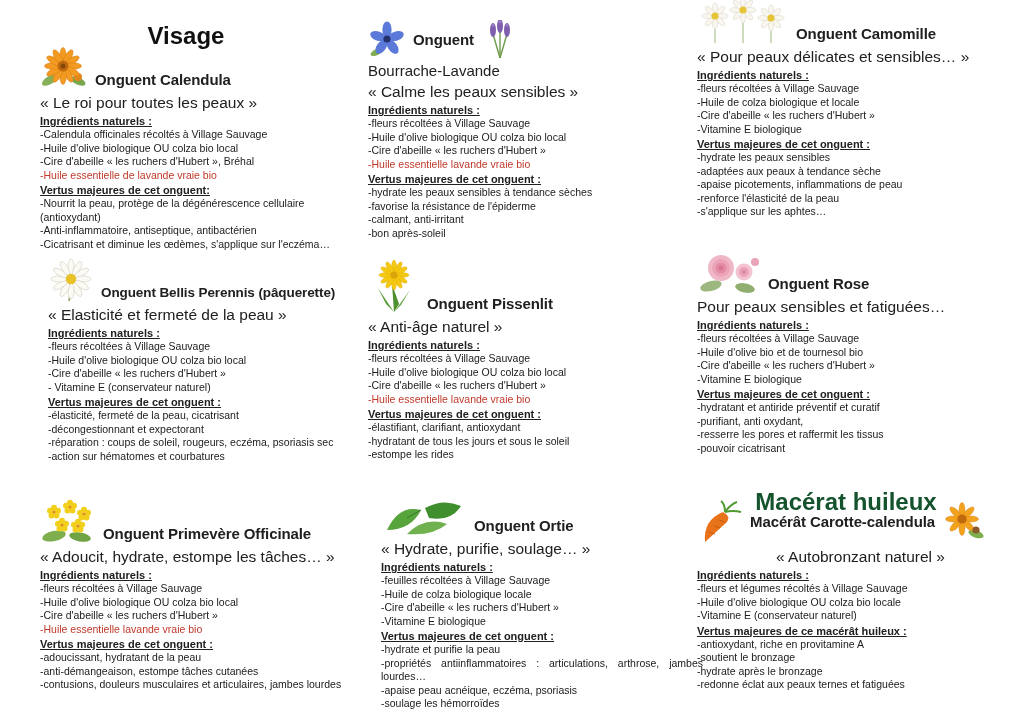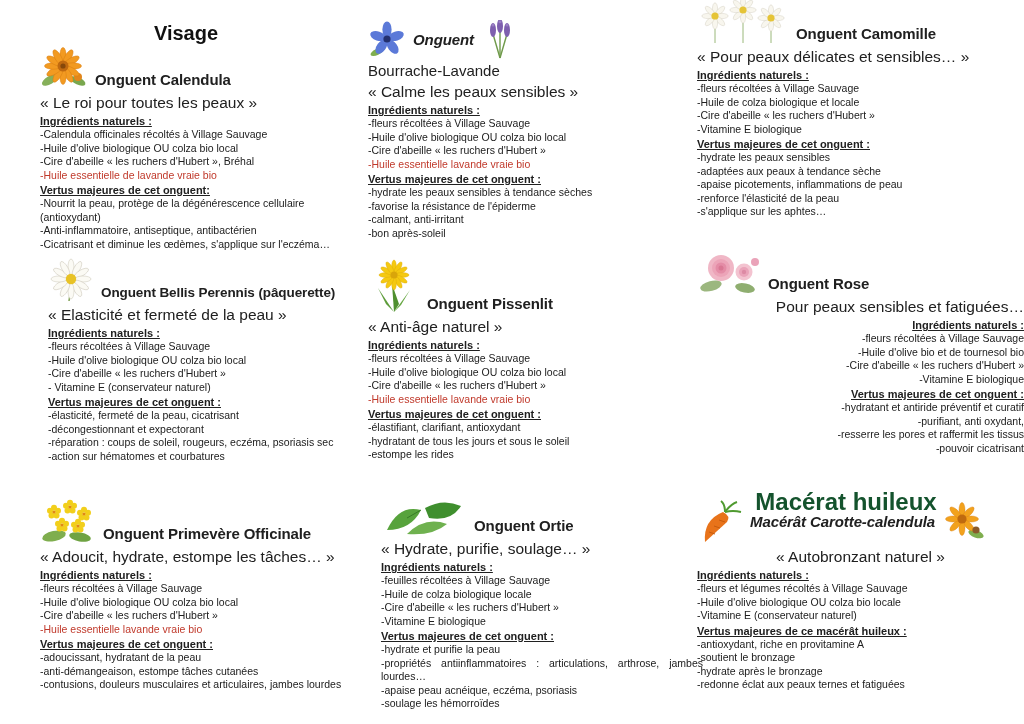--- a/index.html
+++ b/index.html
@@ -1,24 +1,24 @@
 <!DOCTYPE html>
 <html style="--hl: #c0392b;"><head>
 <meta charset="utf-8">
 <style>
   html,body{margin:0;padding:0;background:#ffffff;}
   .page{position:relative;width:1024px;height:724px;background:#ffffff;overflow:hidden;
         font-family:"Liberation Sans",sans-serif;color:#202020;}
   .page-title{position:absolute;left:40px;top:6px;width:292px;text-align:center;
-        font-size:20px;font-weight:bold;color:#111;margin-top:16px;}
+        font-size:24px;font-weight:bold;color:#111;margin-top:16px;}
   .section-title{position:absolute;left:686px;top:472px;width:320px;text-align:center;
         font-size:24px;font-weight:bold;color:#14532d;}
   .card{position:absolute;}
   .head{display:flex;align-items:flex-end;gap:7px;}
-  .head.center{align-items:center;font-style:italic;}
+  .head.center{align-items:center;}
   .icon{flex:0 0 auto;display:block;}
   .title{font-size:15px;font-weight:bold;margin:0 0 2px 0;white-space:nowrap;letter-spacing:-0.1px;}
   .title.sm{font-size:13.5px;}
   .title2{font-size:15px;font-weight:normal;margin:2px 0 0 0;}
   .subtitle{font-size:15.5px;margin:4px 0 3px 0;white-space:nowrap;}
   .subtitle.center{text-align:center;white-space:normal;}
   .sec-heading{font-size:11px;font-weight:bold;text-decoration:underline;text-underline-offset:1px;
         margin:2px 0 1px 0;}
   .lines{margin:0;}
   .line{font-size:10.5px;line-height:13.5px;}
@@ -273,21 +273,21 @@
         <div class="line red">-Huile essentielle lavande vraie bio</div>
       </div>
     <div class="sec-heading">Vertus majeures de cet onguent :</div>
     <div class="lines">
         <div class="line">-élastifiant, clarifiant, antioxydant</div>
         <div class="line">-hydratant de tous les jours et sous le soleil</div>
         <div class="line">-estompe les rides</div>
       </div>
   </section>
 
-  <section class="card" style="left:697px;top:248px;width:327px;text-align:right;">
+  <section class="card" style="left:697px;top:248px;width:327px;">
     <div class="head">
       <svg class="icon" width="64" height="46" viewBox="0 0 64 46">
         <ellipse cx="14" cy="38" rx="11" ry="5" fill="#9cb77f" transform="rotate(-15 14 38)"></ellipse>
         <ellipse cx="48" cy="40" rx="10" ry="4.5" fill="#8fae70" transform="rotate(12 48 40)"></ellipse>
         <circle cx="24" cy="20" r="13" fill="#f0b7c6"></circle>
           <circle cx="24" cy="20" r="9" fill="#eca4b8"></circle>
         <circle cx="24" cy="20" r="5.5" fill="#e48ca6"></circle>
           <circle cx="24" cy="20" r="2.5" fill="#d97793"></circle>
         <circle cx="47" cy="24" r="8.5" fill="#f3c3d0"></circle>
           <circle cx="47" cy="24" r="5" fill="#eaa3b9"></circle>

